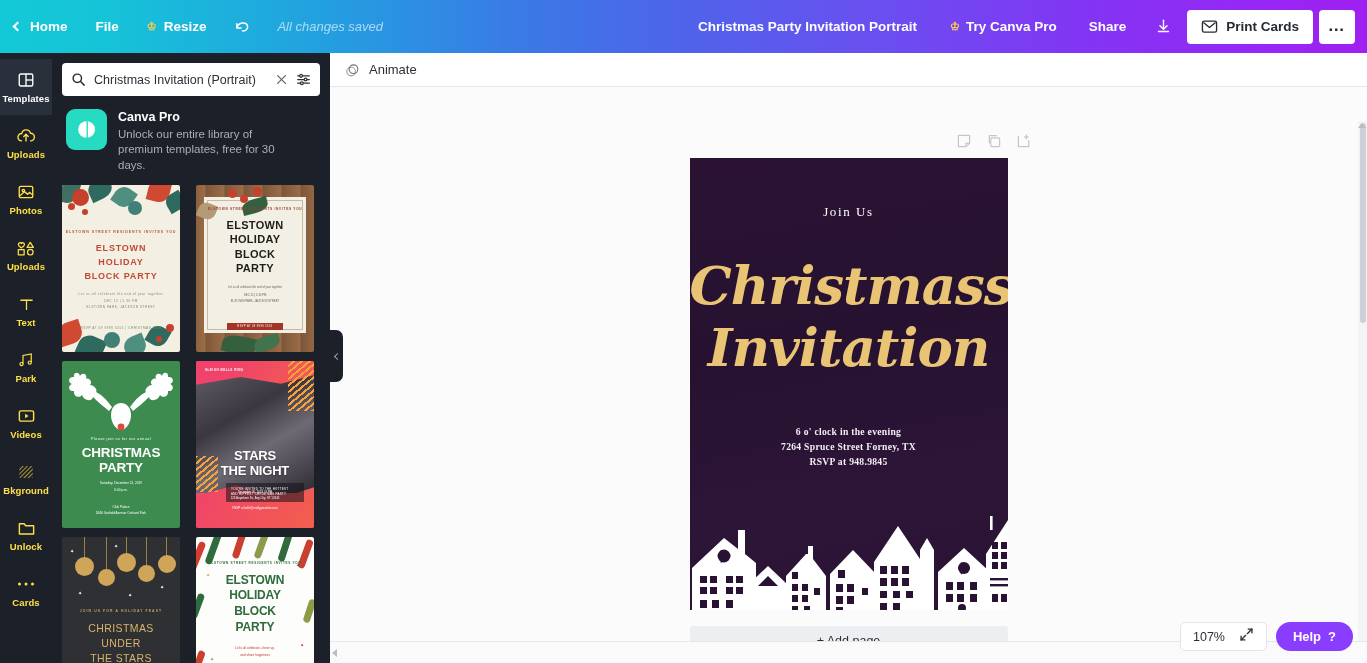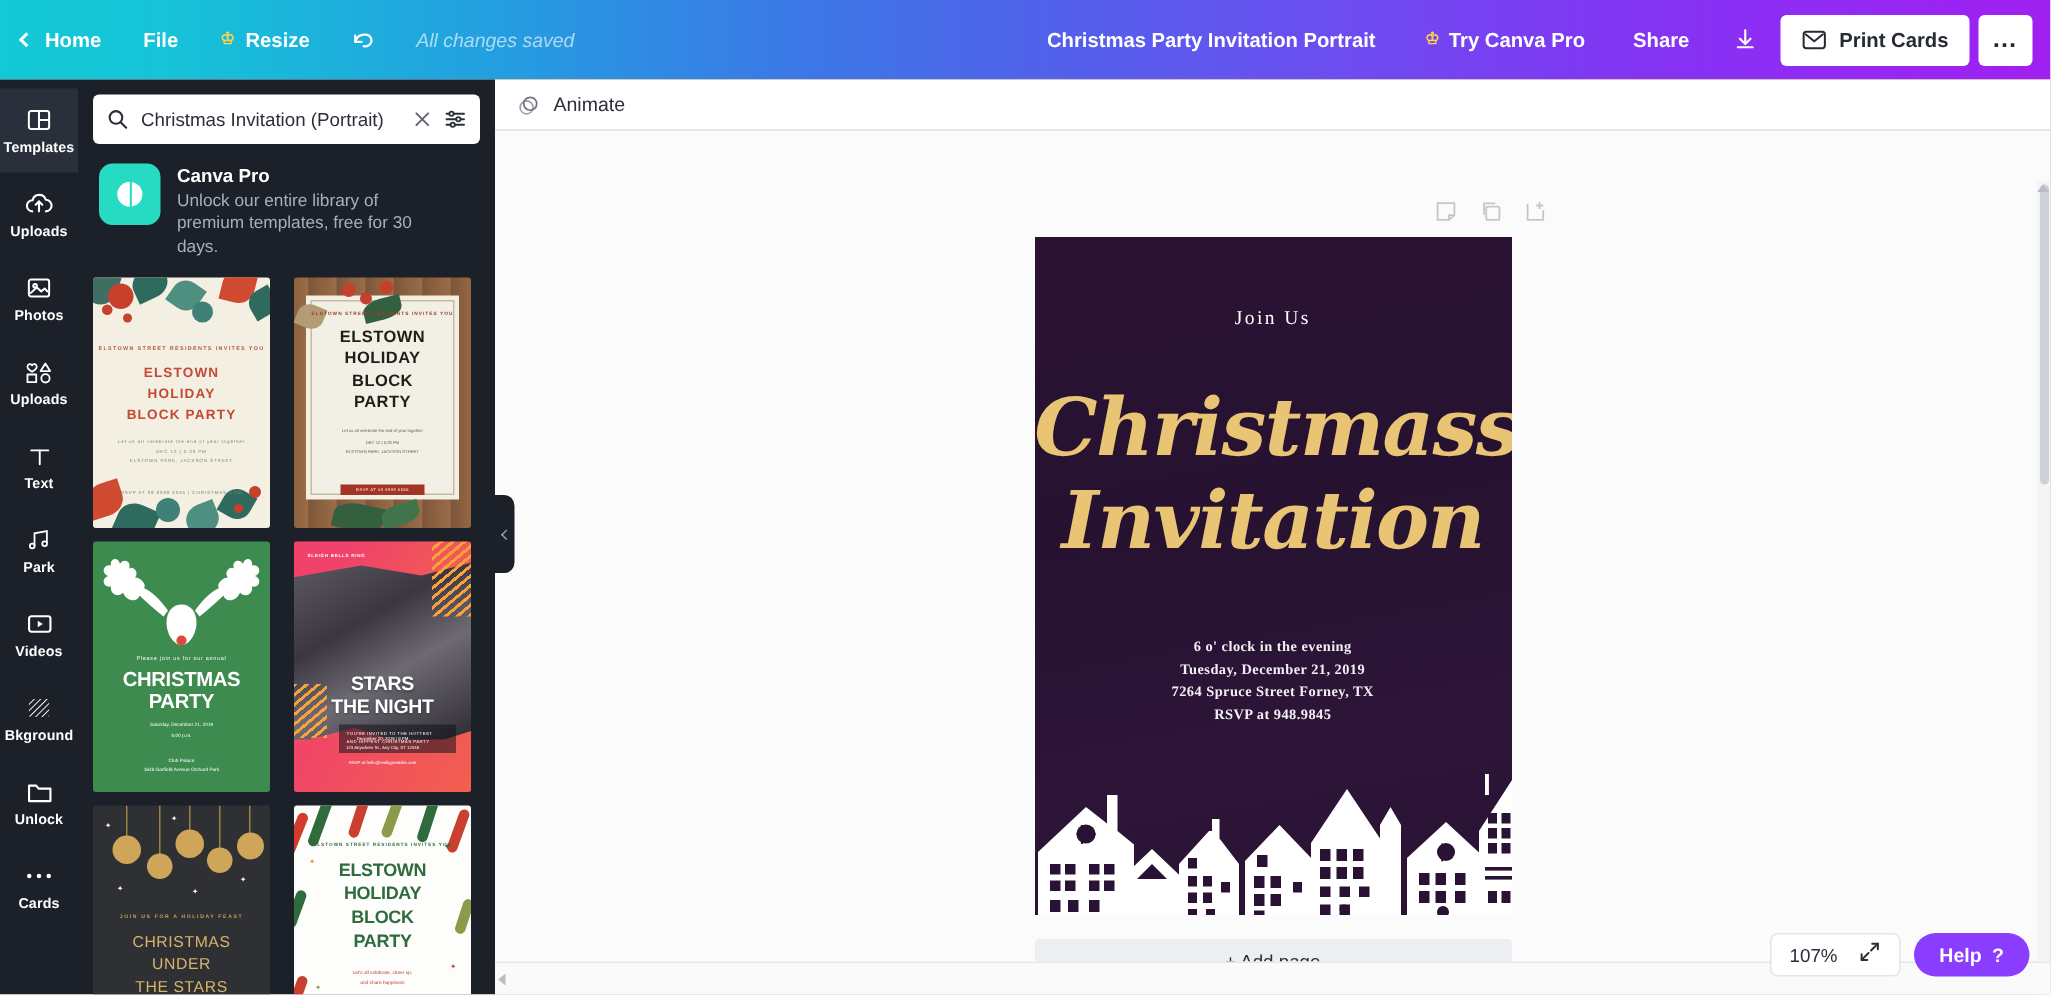--- a/index.html
+++ b/index.html
@@ -68,21 +68,21 @@
   .rail {
     position: absolute; top: 53px; left: 0; width: 52px; height: 610px;
     background: #1c2029;
     display: flex; flex-direction: column; align-items: flex-start;
     padding-top: 6px;
   }
   .rail-item {
     width: 52px; height: 56px;
     display: flex; flex-direction: column; align-items: center;
     justify-content: center; gap: 3px;
-    color: #ffffff; cursor: pointer;
+    color: #fde047; cursor: pointer;
   }
   .rail-item.active { background: #2a303b; color: #fff; }
   .rail-label { font-size: 9.5px; font-weight: bold; letter-spacing: 0.1px; }
   .rail-ico { height: 20px; display: flex; align-items: center; }
 
   
   .panel {
     position: absolute; top: 53px; left: 52px; width: 278px; height: 610px;
     background: #1c2029; overflow: hidden;
   }
@@ -220,21 +220,21 @@
   }
   .collapse-handle .c {
     width: 5px; height: 5px; border-left: 1.4px solid #9aa0aa;
     border-bottom: 1.4px solid #9aa0aa; transform: rotate(45deg);
     margin-left: 2px;
   }
 
   
   .editor {
     position: absolute; top: 53px; left: 330px; width: 1037px; height: 610px;
-    background: #a16207;
+    background: #8b5cf6;
   }
   .toolbar {
     height: 34px; background: #fff; border-bottom: 1px solid #e6e7ea;
     display: flex; align-items: center; padding: 0 6px;
   }
   .animate-btn {
     display: flex; align-items: center; gap: 8px; height: 26px;
     padding: 0 9px; border-radius: 4px; cursor: pointer;
     font-size: 13px; color: #2b2f38;
   }
@@ -739,21 +739,20 @@
           </svg>
         </span>
       </div>
 
       <div class="design">
         <div class="join-us">Join Us</div>
         <div class="script l1">Christmass</div>
         <div class="script l2">Invitation</div>
         <div class="details">
           <div>6 o' clock in the evening</div>
-          <div>Tuesday, December 21, 2019</div>
           <div>7264 Spruce Street Forney, TX</div>
           <div>RSVP at 948.9845</div>
         </div>
 
         <svg class="houses" viewBox="0 0 318 120">
           <g fill="#ffffff">
 
             <path d="M2 78 L34 48 L48 59 L48 40 L55 40 L55 64 L66 73 L66 120 L2 120 Z"></path>
 
             <path d="M58 95 L78 76 L98 95 L98 120 L58 120 Z"></path>

